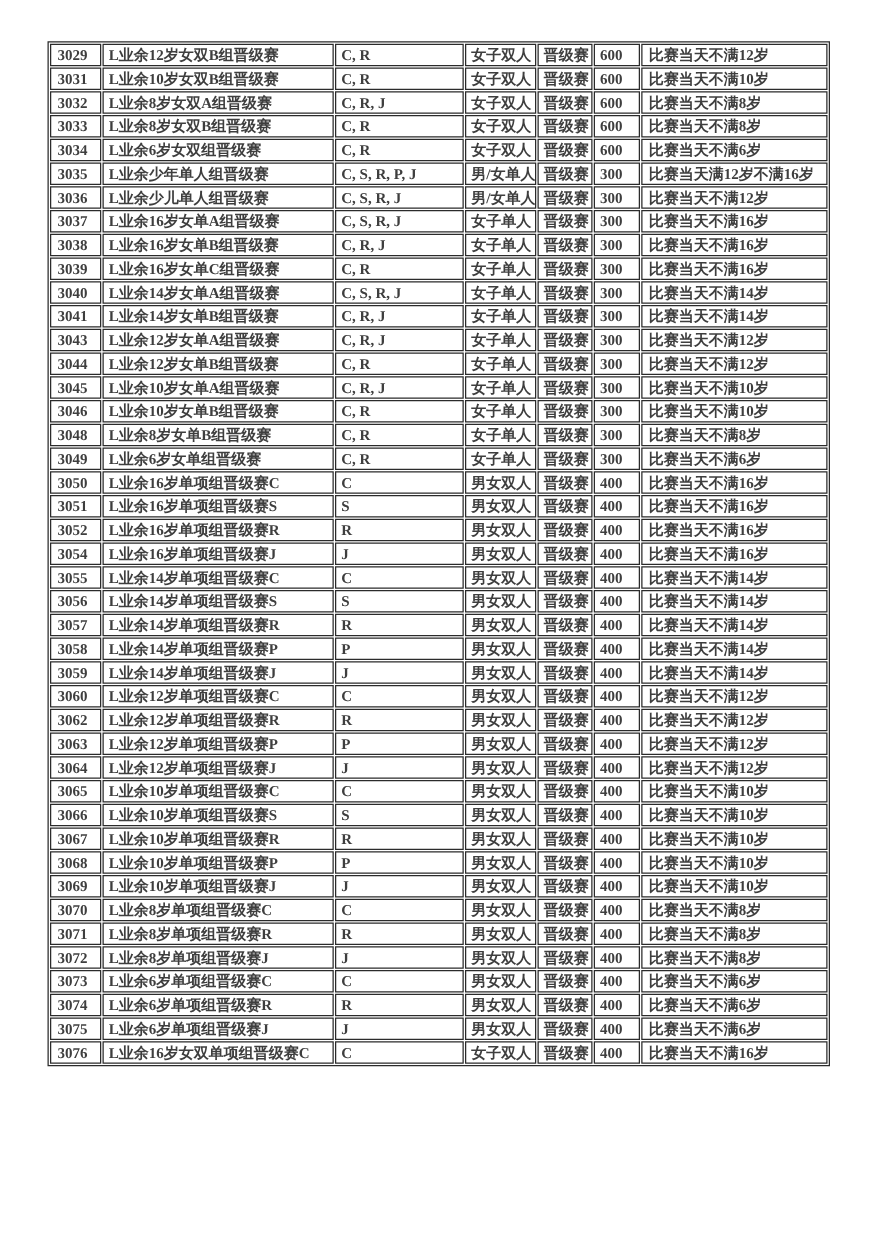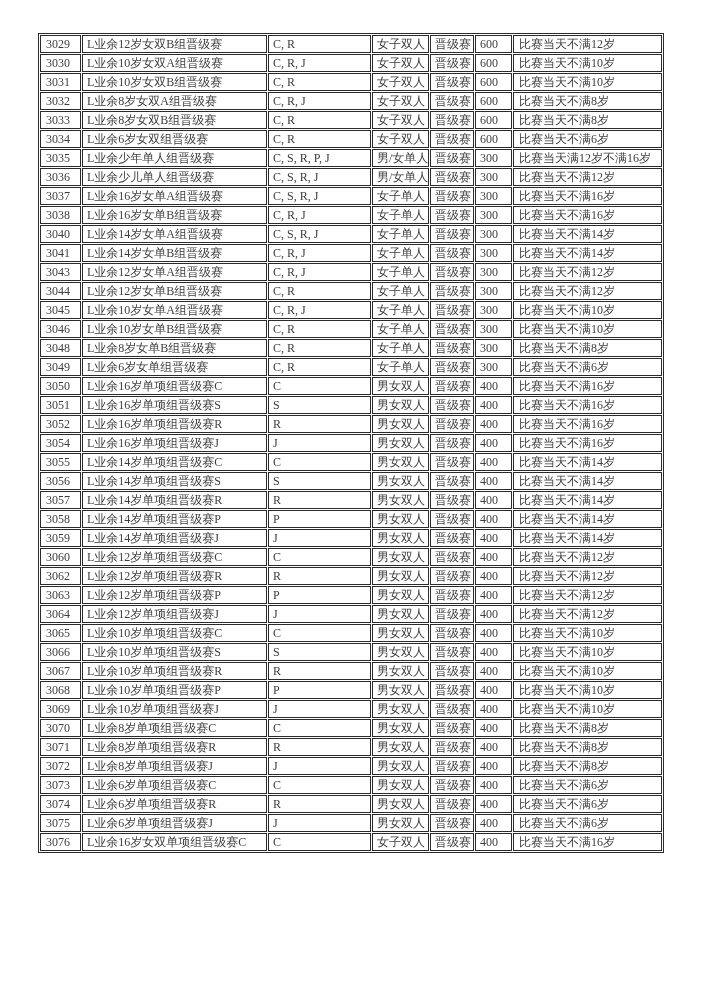--- a/index.html
+++ b/index.html
@@ -11,20 +11,21 @@
     width: 707px;
     height: 1000px;
     overflow: hidden;
     font-family: "Liberation Serif", "DejaVu Serif", serif;
   }
   .page {
     width: 707px;
     height: 1000px;
     background: #ffffff;
     position: relative;
+    font-weight: bold;
   }
   table.events {
     position: absolute;
     left: 38px;
     top: 33px;
     width: 626px;
     table-layout: fixed;
     border-collapse: separate;
     border-spacing: 1px;
     border: 1px solid #2b2b2b;
@@ -65,29 +66,20 @@
         <tr>
           <td class="col-id">3029</td>
           <td class="col-name">L业余12岁女双B组晋级赛</td>
           <td class="col-dances">C, R</td>
           <td class="col-category">女子双人</td>
           <td class="col-stage">晋级赛</td>
           <td class="col-fee">600</td>
           <td class="col-age_rule">比赛当天不满12岁</td>
         </tr>
         <tr>
-          <td class="col-id">3030</td>
-          <td class="col-name">L业余10岁女双A组晋级赛</td>
-          <td class="col-dances">C, R, J</td>
-          <td class="col-category">女子双人</td>
-          <td class="col-stage">晋级赛</td>
-          <td class="col-fee">600</td>
-          <td class="col-age_rule">比赛当天不满10岁</td>
-        </tr>
-        <tr>
           <td class="col-id">3031</td>
           <td class="col-name">L业余10岁女双B组晋级赛</td>
           <td class="col-dances">C, R</td>
           <td class="col-category">女子双人</td>
           <td class="col-stage">晋级赛</td>
           <td class="col-fee">600</td>
           <td class="col-age_rule">比赛当天不满10岁</td>
         </tr>
         <tr>
           <td class="col-id">3032</td>
@@ -140,20 +132,29 @@
           <td class="col-dances">C, S, R, J</td>
           <td class="col-category">女子单人</td>
           <td class="col-stage">晋级赛</td>
           <td class="col-fee">300</td>
           <td class="col-age_rule">比赛当天不满16岁</td>
         </tr>
         <tr>
           <td class="col-id">3038</td>
           <td class="col-name">L业余16岁女单B组晋级赛</td>
           <td class="col-dances">C, R, J</td>
+          <td class="col-category">女子单人</td>
+          <td class="col-stage">晋级赛</td>
+          <td class="col-fee">300</td>
+          <td class="col-age_rule">比赛当天不满16岁</td>
+        </tr>
+        <tr>
+          <td class="col-id">3039</td>
+          <td class="col-name">L业余16岁女单C组晋级赛</td>
+          <td class="col-dances">C, R</td>
           <td class="col-category">女子单人</td>
           <td class="col-stage">晋级赛</td>
           <td class="col-fee">300</td>
           <td class="col-age_rule">比赛当天不满16岁</td>
         </tr>
         <tr>
           <td class="col-id">3040</td>
           <td class="col-name">L业余14岁女单A组晋级赛</td>
           <td class="col-dances">C, S, R, J</td>
           <td class="col-category">女子单人</td>

